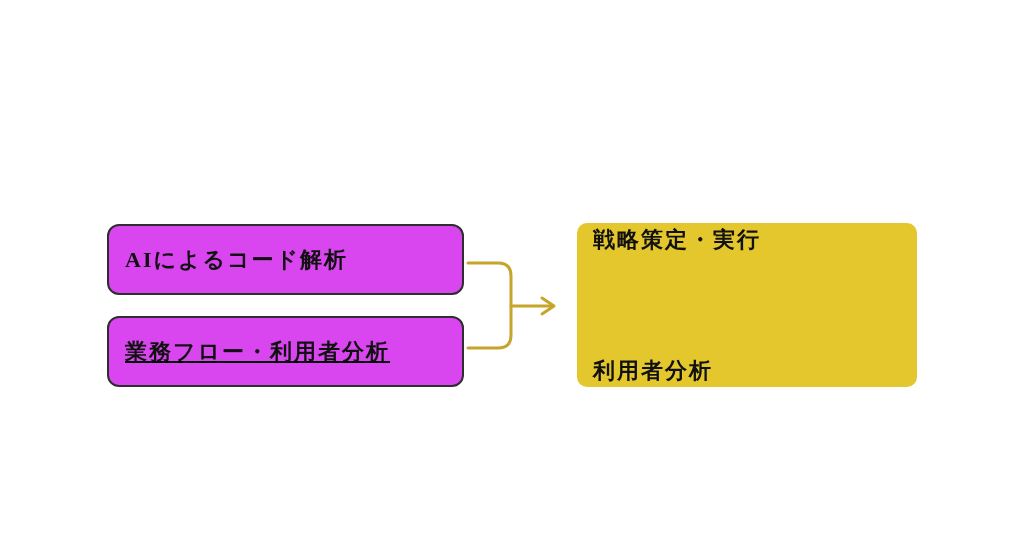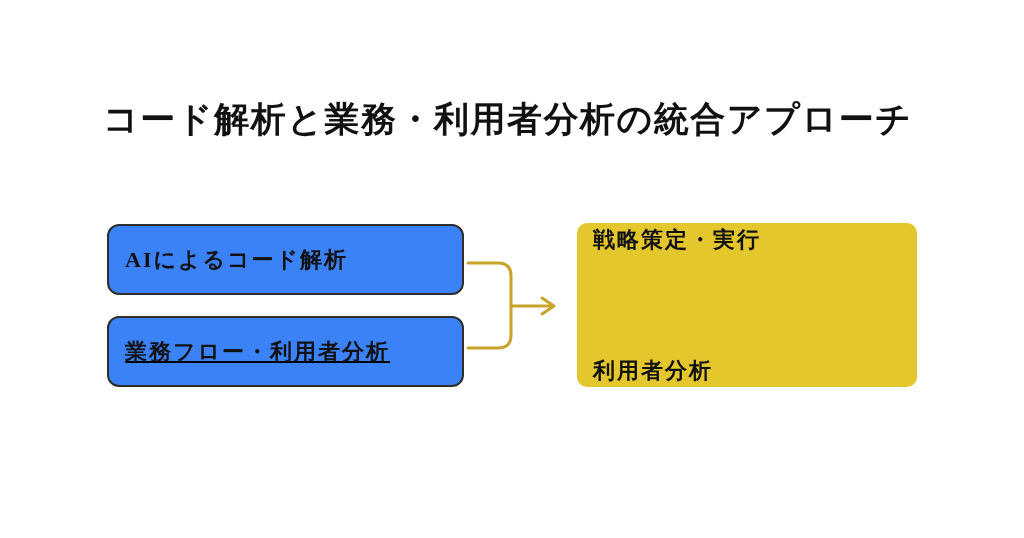--- a/index.html
+++ b/index.html
@@ -24,21 +24,21 @@
     font-weight: 700;
     letter-spacing: 1.5px;
     color: var(--text, #111111);
     white-space: nowrap;
   }
   .src-box {
     position: absolute;
     left: 107px;
     width: 337px;
     height: 67px;
-    background: #3b82f6;
+    background: #d946ef;
     border: 2px solid var(--border, #2e2e2e);
     border-radius: 12px;
     display: flex;
     align-items: center;
     padding-left: 16px;
   }
   .src-box.one { top: 224px; }
   .src-box.two { top: 316px; text-decoration: underline; }
   .box-label {
     font-size: 22px;
@@ -82,21 +82,20 @@
     stroke-width: 3;
     stroke-linecap: round;
     stroke-linejoin: round;
   }
 </style>
 </head>
 <body>
 
 <div class="canvas">
 
-  <h1 class="title">コード解析と業務・利用者分析の統合アプローチ</h1>
 
   <div class="src-box one">
     <span class="box-label">AIによるコード解析</span>
   </div>
 
   <div class="src-box two">
     <span class="box-label">業務フロー・利用者分析</span>
   </div>
 
   <svg class="connector" viewBox="460 255 105 105" xmlns="http://www.w3.org/2000/svg" aria-hidden="true">

